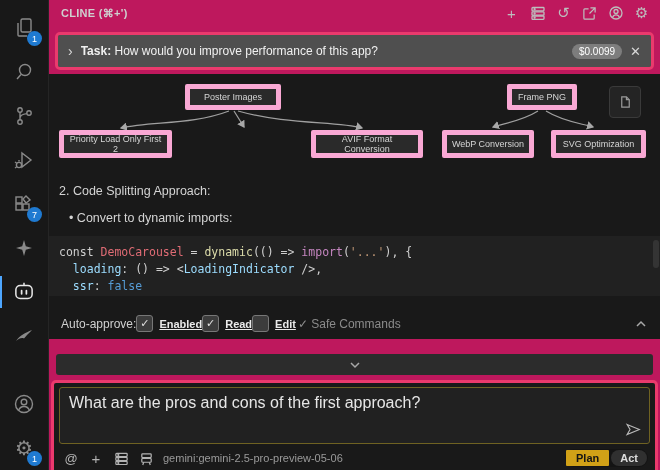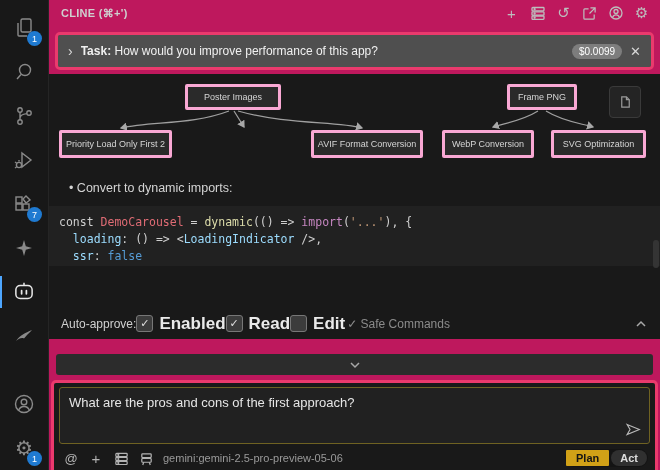--- a/index.html
+++ b/index.html
@@ -48,23 +48,23 @@
   .cost { background:#7d7d7d; color:#ffffff; border-radius:9px; font-size:10px;
           padding:2px 7px; cursor:pointer; }
   .task-close { color:#d8d8d8; font-size:13px; cursor:pointer; }
 
   
   .content { flex:1 1 auto; min-height:0; overflow:hidden; position:relative; background:#191919; }
   .sec-title { font-size:12.5px; color:#d4d4d4; padding:9px 10px 0 10px; }
   .bullet { font-size:12.5px; color:#d4d4d4; padding:13px 10px 0 20px; }
 
   .diagram { position:relative; height:86px; margin:8px 8px 0 8px; }
-  .dbox { position:absolute; background:#2a2a2a; border:3px solid #f9a8d4; border-radius:2px;
+  .dbox { position:absolute; background:#2a2a2a; border:5px solid #f9a8d4; border-radius:2px;
           display:flex; align-items:center; justify-content:center;
-          font-size:9px; color:#d6d6d6; text-align:left; padding:0 3px; }
+          font-size:9px; color:#d6d6d6; text-align:center; padding:0 3px; }
   .arrows { position:absolute; left:0; top:0; stroke:#a0a0a0; fill:none; stroke-width:1.2; }
   .copy-btn { position:absolute; left:552px; top:4px; width:32px; height:32px;
           background:#242424; border:1px solid #3a3a3a; border-radius:4px;
           display:flex; align-items:center; justify-content:center; color:#9a9a9a; cursor:pointer; }
   .copy-btn svg { stroke:currentColor; fill:none; stroke-width:1.3; }
 
   .code { margin-top:11px; background:#212121; padding:8px 10px;
           font-family:"DejaVu Sans Mono", monospace; font-size:11.5px; line-height:17px;
           white-space:pre; height:60px; }
   .tok-pln{color:#cfcfcf} .tok-var{color:#e06c75} .tok-fn{color:#dcdcaa}
@@ -74,36 +74,36 @@
           background:#343434; border-radius:3px; }
 
   
   .approve { flex:0 0 31px; display:flex; align-items:center; gap:0; padding:0 12px;
              background:#191919; }
   .approve-label { color:#d0d0d0; font-size:12px; }
   .chk { display:flex; align-items:center; gap:6px; cursor:pointer; }
   .chk-box { width:17px; height:17px; background:#3c3c3c; border:1px solid #777777;
              border-radius:3px; display:flex; align-items:center; justify-content:center;
              font-size:11px; color:#e0e0e0; }
-  .chk-label { color:#eaeaea; font-weight:700; font-size:17px; }
+  .chk-label { color:#eaeaea; font-weight:700; font-size:11px;text-decoration:underline; }
   .safe { color:#8b8b8b; font-size:12px; margin-left:2px; }
   .approve-collapse { margin-left:auto; color:#a8a8a8; cursor:pointer; }
   .approve-collapse svg { stroke:currentColor; fill:none; stroke-width:1.5; }
 
   .gap { flex:0 0 15px; }
   .scrolldown { flex:0 0 21px; margin:0 7px; background:#2c2c2c; border-radius:3px;
              display:flex; align-items:center; justify-content:center; color:#a8a8a8; cursor:pointer; }
   .scrolldown svg { stroke:currentColor; fill:none; stroke-width:1.5; }
 
   
   .composer-hl { margin:5px 2px -5px 2px; border:3px solid var(--hl,#ea3a6d);
              border-radius:5px; padding:4px 5px 3px 5px; flex:0 0 auto; background:#191919; }
   .composer { position:relative; background:#212121; border:1px solid #6f6222;
              border-radius:3px; height:57px; padding:7px 26px 7px 9px;
-             color:#e6e6e6; font-size:13px; line-height:15px; cursor:text; }
+             color:#e6e6e6; font-size:16px; line-height:15px; cursor:text; }
   .send { position:absolute; right:7px; bottom:5px; color:#b9b9b9; cursor:pointer; }
   .send svg { stroke:currentColor; fill:none; stroke-width:1.3; }
 
   .foot { display:flex; align-items:center; gap:9px; height:25px; padding:3px 2px 0 4px; }
   .foot .fic { color:#b3b3b3; font-size:13px; display:flex; align-items:center;
              justify-content:center; width:16px; height:16px; cursor:pointer; }
   .foot .fic svg { stroke:currentColor; fill:none; stroke-width:1.3; }
   .model { color:#9a9a9a; font-size:11px; white-space:nowrap; overflow:hidden;
              text-overflow:ellipsis; cursor:pointer; }
   .mode { margin-left:auto; display:flex; align-items:center; background:#141414;
@@ -251,20 +251,21 @@
       <div class="dbox" style="left:385px;top:48px;width:92px;height:28px">WebP Conversion</div>
       <div class="dbox" style="left:494px;top:48px;width:95px;height:28px">SVG Optimization</div>
       <div class="copy-btn">
         <svg width="15" height="15" viewBox="0 0 16 16">
             <path d="M4 2 L9 2 L12 5 L12 13 L4 13 Z"></path>
             <path d="M9 2 L9 5 L12 5"></path>
           </svg>
       </div>
     </div>
 
+    <div class="sec-title" style="padding-top:16px">2. Code Splitting Approach:</div>
     <div class="bullet">• Convert to dynamic imports:</div>
 
     <div class="code"><div><span class="tok-pln">const </span><span class="tok-var">DemoCarousel</span><span class="tok-pln"> = </span><span class="tok-fn">dynamic</span><span class="tok-pln">(() =&gt; </span><span class="tok-imp">import</span><span class="tok-pln">(</span><span class="tok-str">'...'</span><span class="tok-pln">), {</span></div><div><span class="tok-pln">  </span><span class="tok-prop">loading</span><span class="tok-pln">: () =&gt; &lt;</span><span class="tok-comp">LoadingIndicator</span><span class="tok-pln"> /&gt;,</span></div><div><span class="tok-pln">  </span><span class="tok-prop">ssr</span><span class="tok-pln">: </span><span class="tok-bool">false</span></div></div>
 
     <div class="scroll-thumb"></div>
   </div>
 
   <div class="approve">
     <span class="approve-label">Auto-approve:</span>
     <span class="chk">

